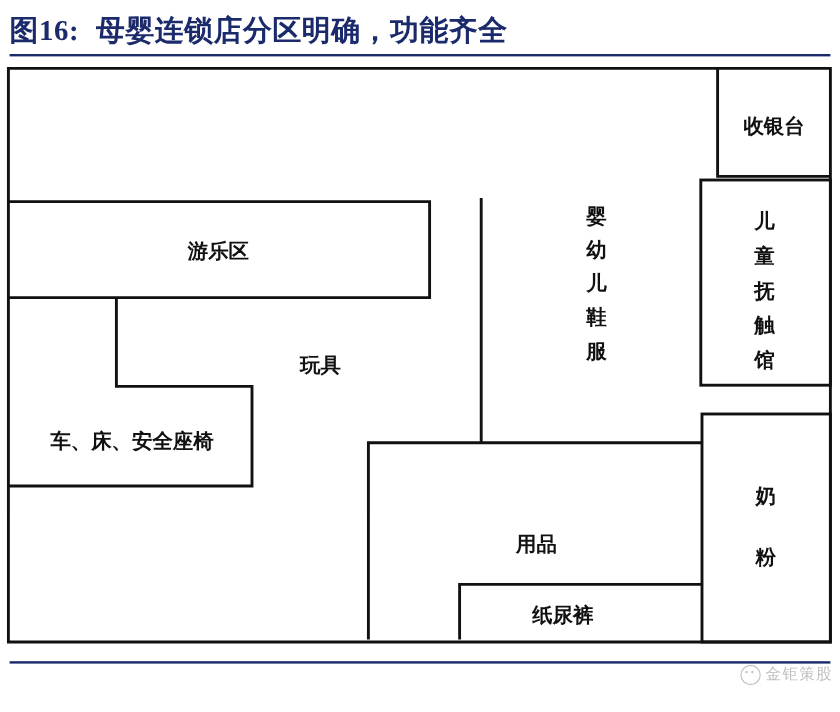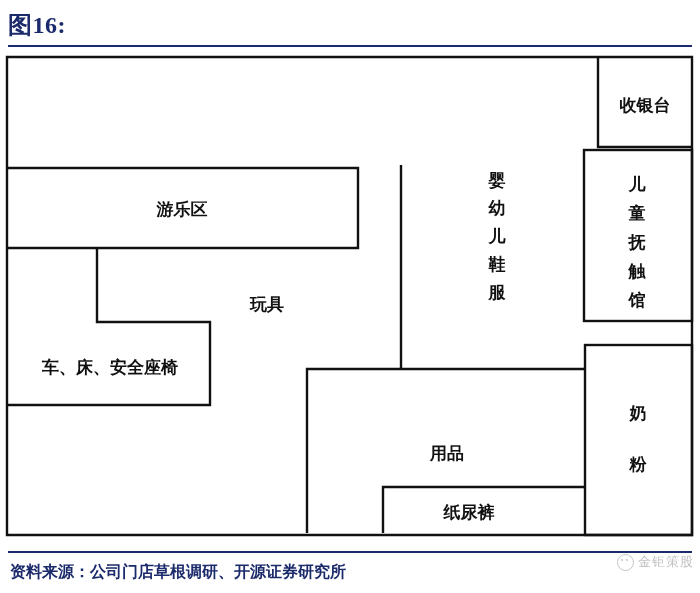--- a/index.html
+++ b/index.html
@@ -70,20 +70,21 @@
   }
   .wall{fill:none;stroke:#111111;stroke-width:2.4;}
 </style>
 </head>
 <body>
 
 <div id="page">
 
   <div class="title-row">
     <span class="title-text title-num">图16:</span>
+    <span class="title-text">母婴连锁店分区明确，功能齐全</span>
   </div>
   <div class="rule-top"></div>
 
   <svg class="plan" viewBox="0 0 700 593" aria-hidden="true">
 
     <path class="wall" d="M7,57 L692,57 L692,535 L7,535 Z"></path>
 
     <path class="wall" d="M598,57 L598,147 L692,147"></path>
 
     <rect class="wall" x="584" y="150" width="108" height="171"></rect>
@@ -128,22 +129,19 @@
       <text x="637" y="306" text-anchor="middle">馆</text>
     </g>
 
     <g class="lbl-v">
       <text x="638" y="419" text-anchor="middle">奶</text>
       <text x="638" y="470" text-anchor="middle">粉</text>
     </g>
   </svg>
 
   <div class="rule-bottom"></div>
-  <div class="src-row">
-    <span class="src-text">资料来源：公司门店草根调研、开源证券研究所</span>
-  </div>
 
   <div class="watermark">
     <span class="wm-logo"></span>
     <span class="wm-text">金钜策股</span>
   </div>
 
 </div>
 
 </body></html>

